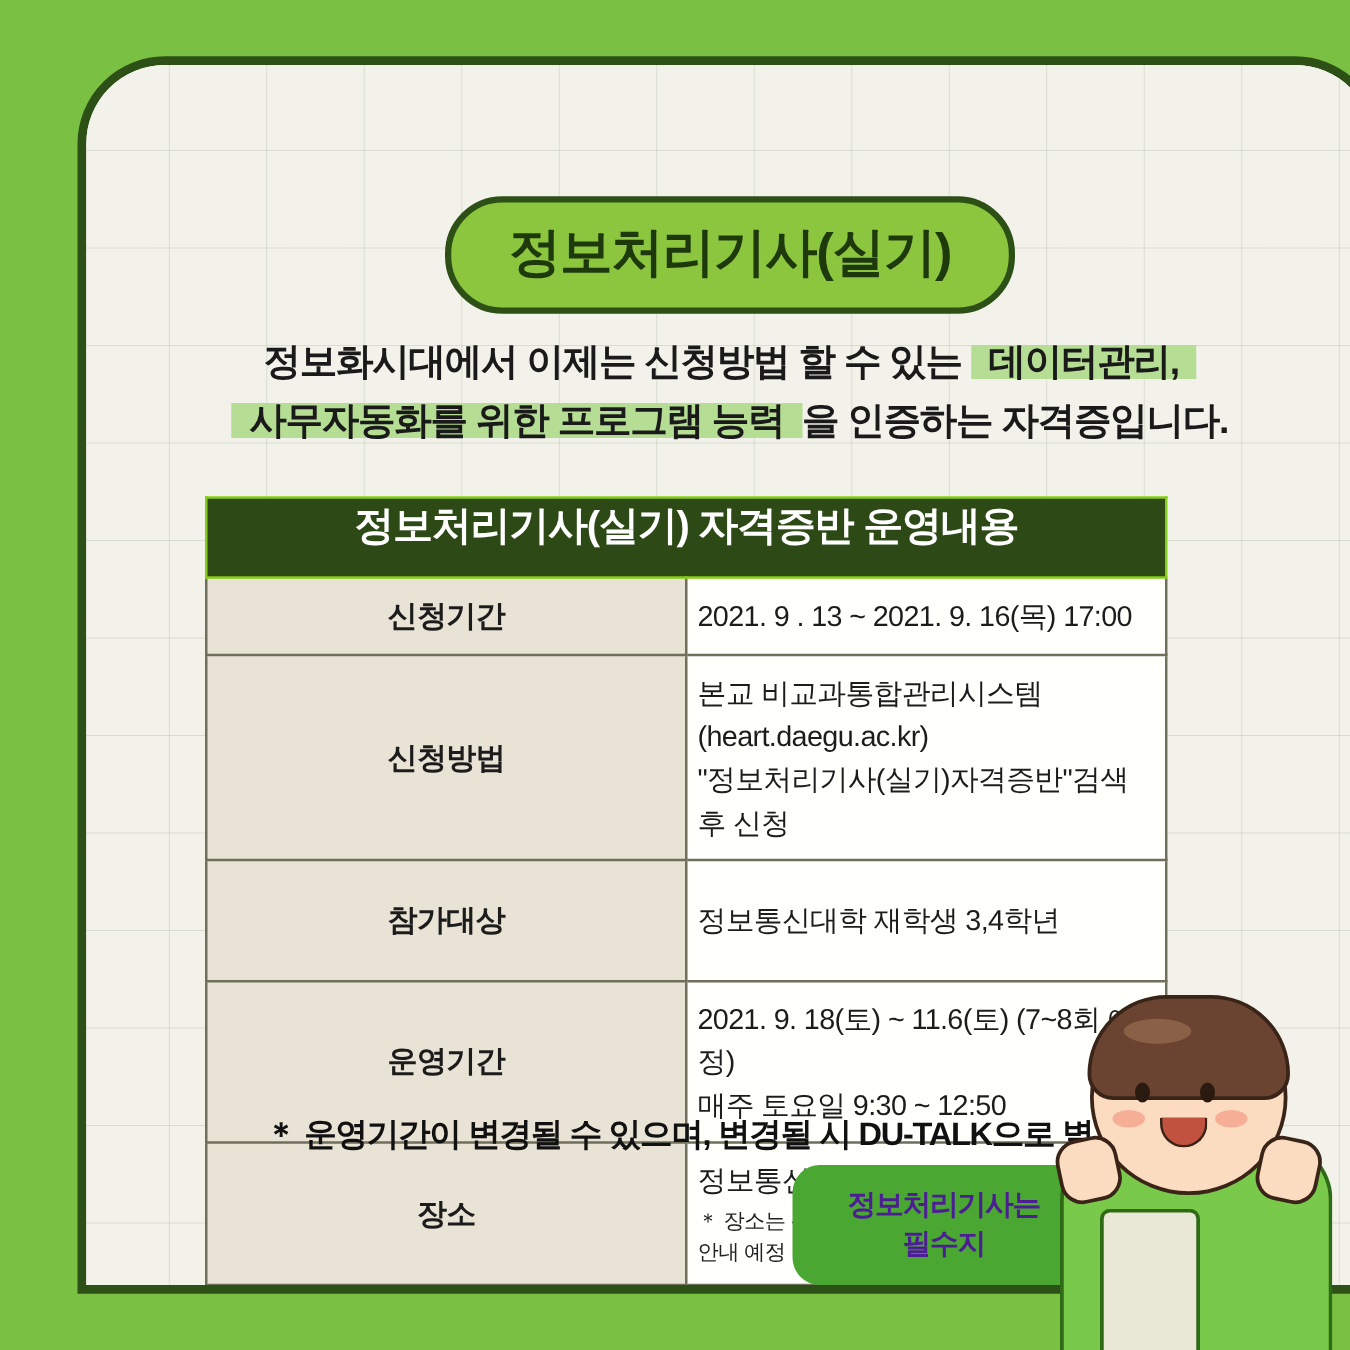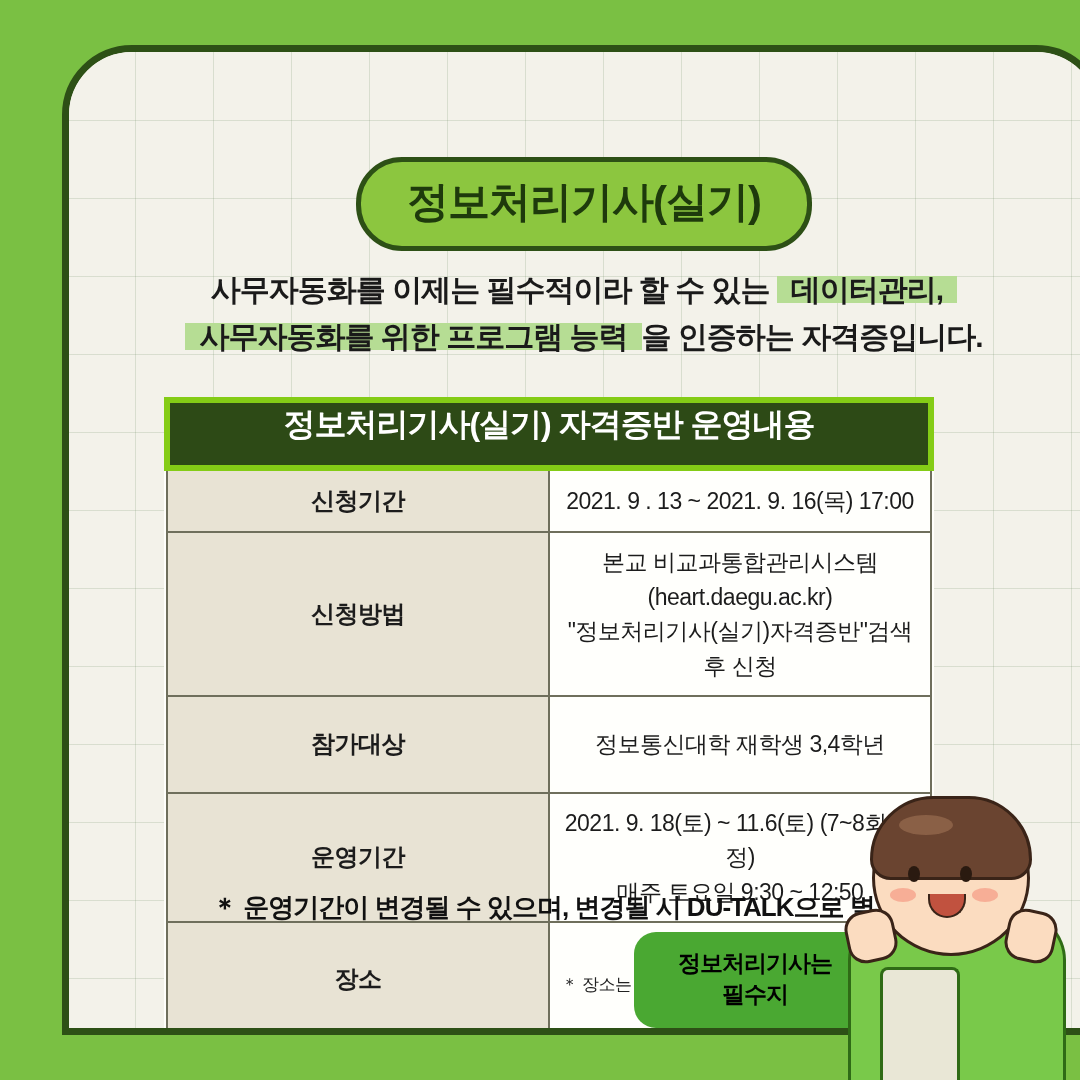--- a/index.html
+++ b/index.html
@@ -102,39 +102,38 @@
     background: #fffffb;
     table-layout: fixed;
   }
   table.info th.head {
     background: #2d4a16;
     color: #ffffff;
     font-size: 32px;
     font-weight: bold;
     padding: 0 6px 18px;
     letter-spacing: -1px;
-    border: 6px solid #84cc16;
+    border: 2px solid #84cc16;
   }
   table.info td {
     border: 2px solid #6f6f5c;
     vertical-align: middle;
     letter-spacing: -0.5px;
   }
   table.info td.label {
     width: 242px;
     background: #e8e3d4;
     text-align: center;
     font-size: 24px;
     font-weight: bold;
     color: #1c1c1c;
     padding: 14px 4px;
   }
   table.info td.value {
     background: #fffffc;
-    text-align: center;
     font-size: 23px;
     color: #1c1c1c;
     padding: 12px 8px;
     line-height: 1.5;
   }
   table.info td.value .sub {
     display: block;
     font-size: 17px;
     color: #222;
     margin-top: 2px;
@@ -154,21 +153,21 @@
   }
 
   
   .bubble {
     position: absolute;
     left: 565px;
     top: 880px;
     width: 222px;
     background: #4aa832;
     border-radius: 22px;
-    color: #000000;
+    color: #4c1d95;
     text-align: center;
     font-size: 23px;
     font-weight: bold;
     line-height: 1.35;
     padding: 16px 10px 18px;
     letter-spacing: -1px;
   }
   .bubble:after {
     content: "";
     position: absolute;
@@ -292,21 +291,21 @@
 
 <div class="poster">
   <div class="frame">
     <div class="grid-bg"></div>
 
     <div class="content">
 
       <div class="title-pill">정보처리기사(실기)</div>
 
       <div class="intro">
-        <span class="ln"><span>사무자동화를 이제는 필수적이라 할 수 있는 </span><span class="hl">데이터관리,</span></span>
+        <span class="ln"><span>정보화시대에서 이제는 신청방법 할 수 있는 </span><span class="hl">데이터관리,</span></span>
         <span class="ln"><span class="hl">사무자동화를 위한 프로그램 능력</span><span>을 인증하는 자격증입니다.</span></span>
       </div>
 
       <div class="tbl-wrap">
         <table class="info">
           <tbody>
               <tr>
             <th class="head" colspan="2">정보처리기사(실기) 자격증반 운영내용</th>
           </tr>
           <tr>

